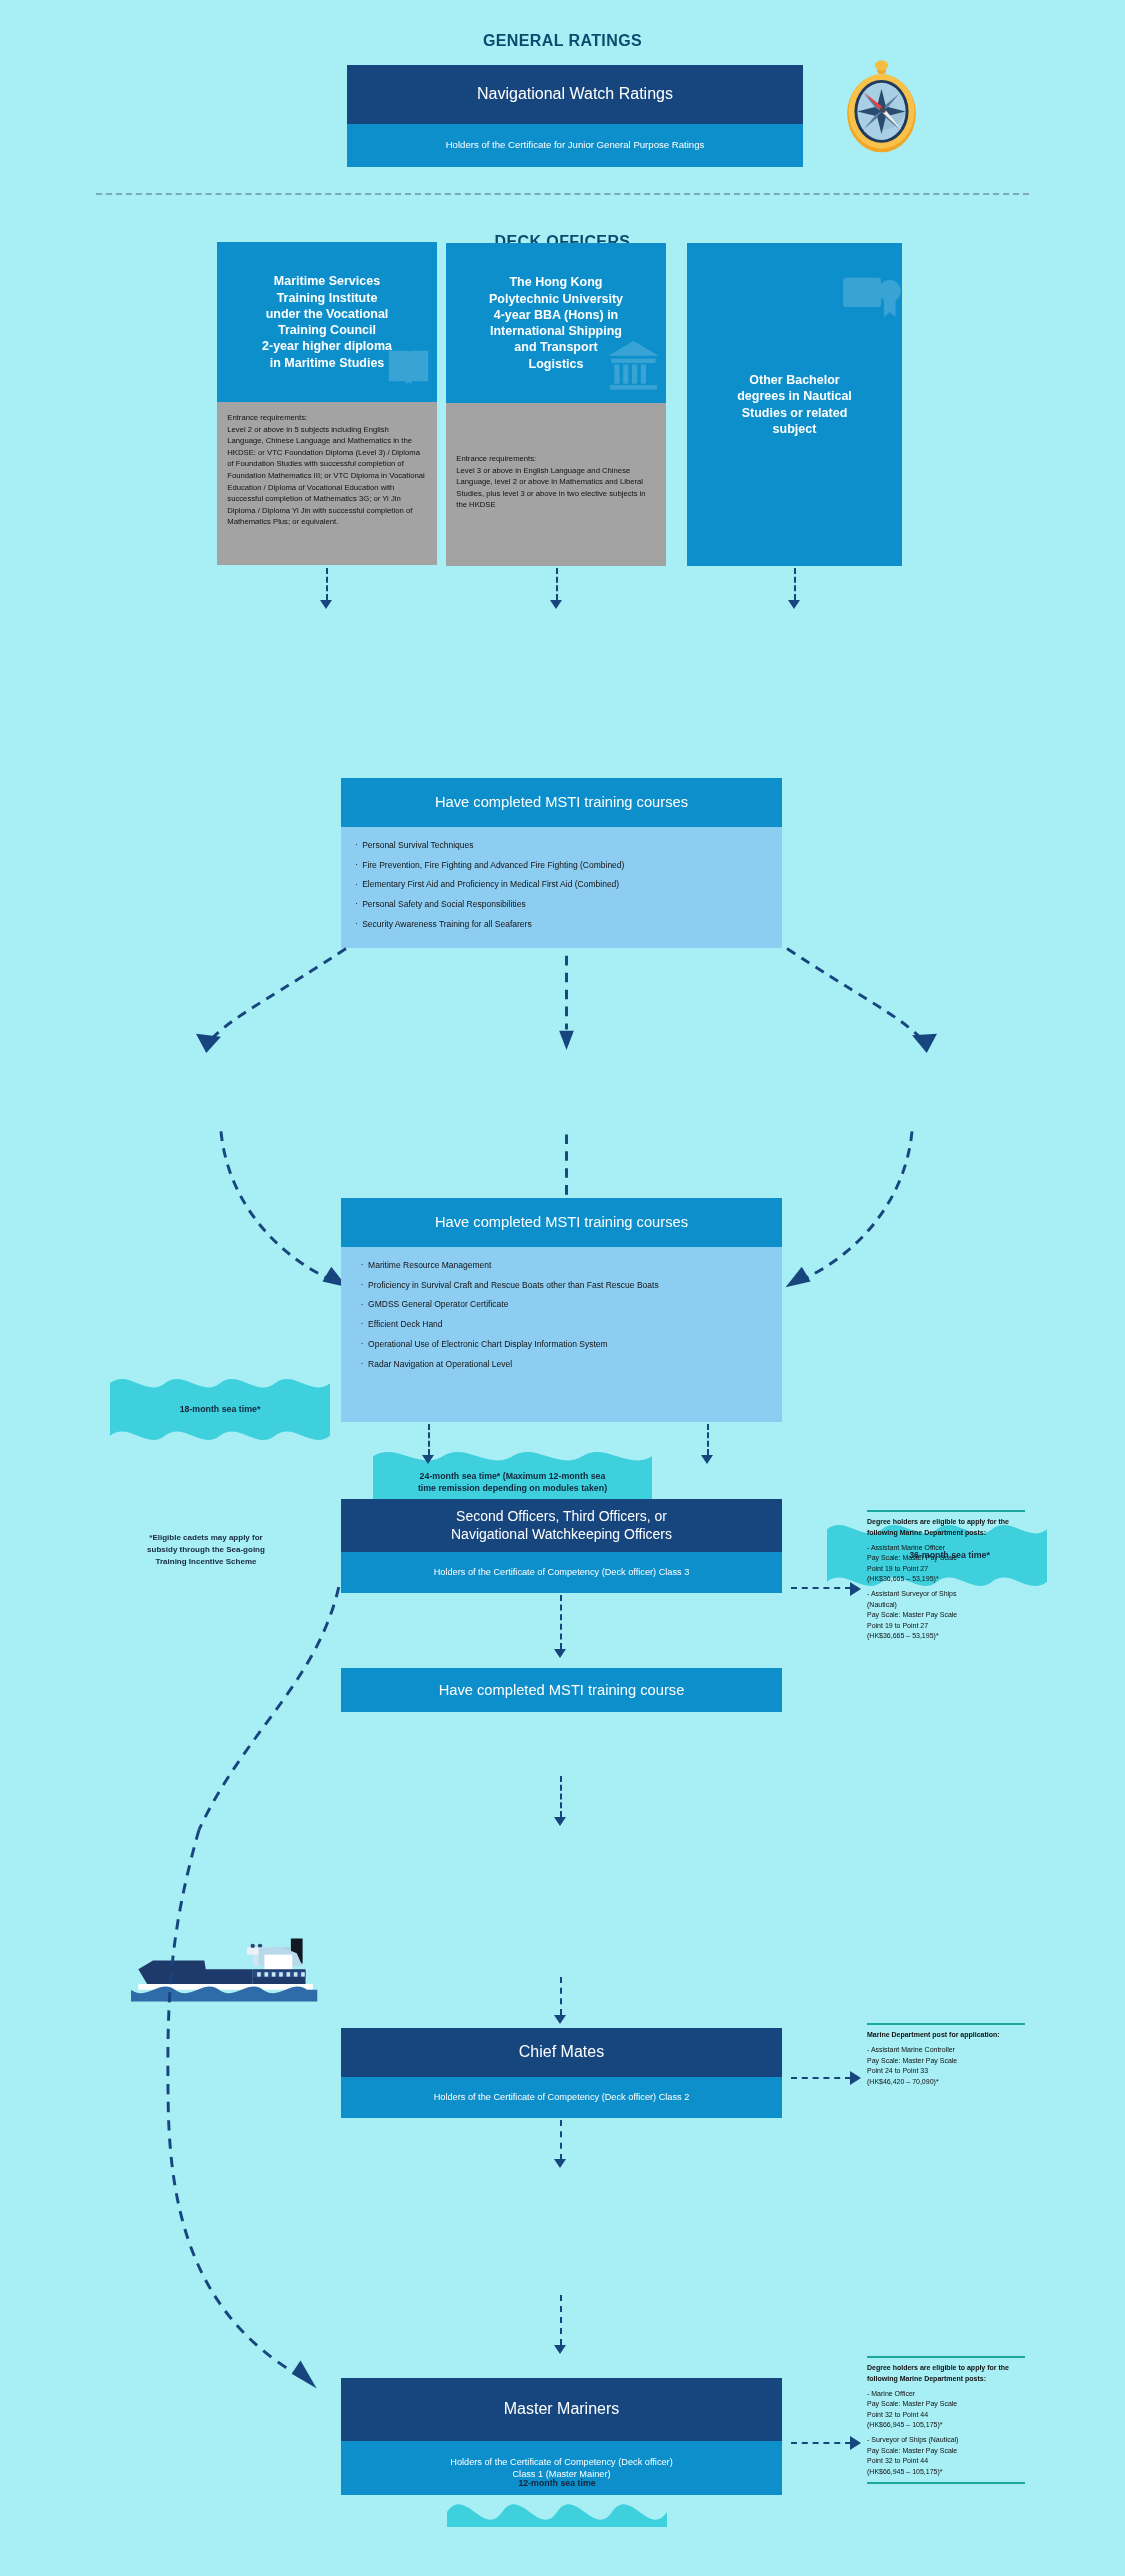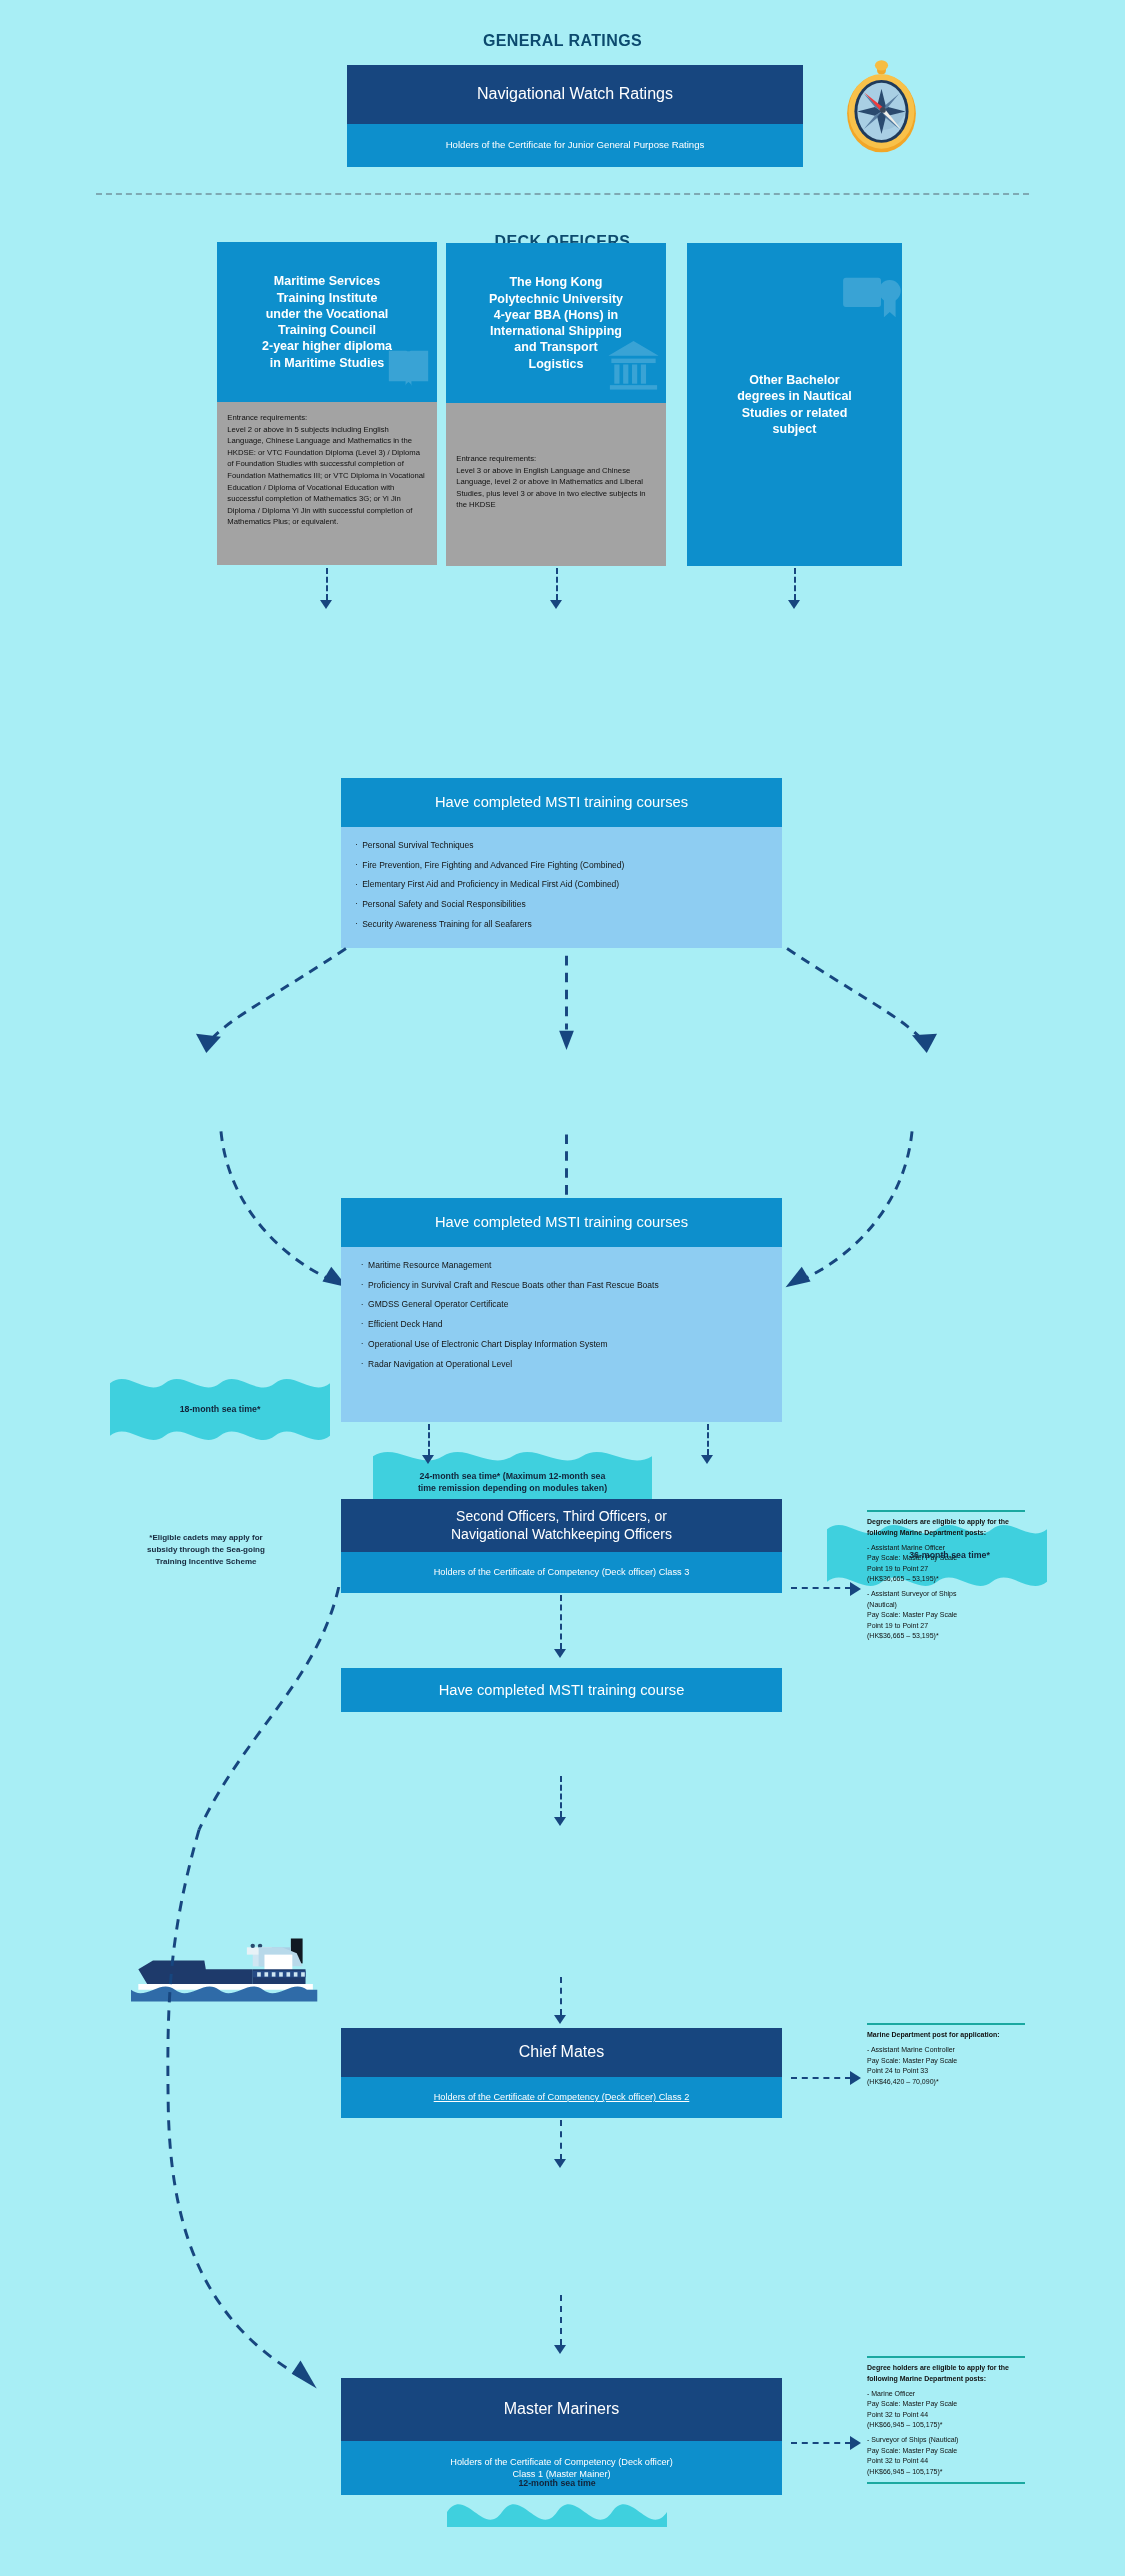--- a/index.html
+++ b/index.html
@@ -329,21 +329,21 @@
 
 <svg class="abs" style="left:96px;top:1587px;width:412px;height:853px;" viewBox="0 0 560 1160">
   <path d="M330 0 C300 130 200 200 140 330" fill="none" stroke="#17467f" stroke-width="4" stroke-dasharray="14 11"></path>
   <path d="M140 330 C100 470 96 560 98 700" fill="none" stroke="#17467f" stroke-width="4" stroke-dasharray="14 11"></path>
   <path d="M98 700 C100 880 150 1000 280 1075" fill="none" stroke="#17467f" stroke-width="4" stroke-dasharray="14 11"></path>
   <polygon points="300 1090 266 1070 278 1052" fill="#17467f"></polygon>
 </svg>
 
 <div class="abs" style="left:341px;top:2028px;width:441px;">
   <div class="card-head navy" style="height:49px;font-size:16px;">Chief Mates</div>
-  <div class="card-sub blue" style="height:41px;font-size:9.2px;text-decoration:underline;">Holders of the Certificate of Competency (Deck officer) Class 2</div>
+  <div class="card-sub blue" style="height:41px;font-size:9.2px;">Holders of the Certificate of Competency (Deck officer) Class 2</div>
 </div>
 
 <div class="abs hdash" style="left:791px;top:2077px;width:60px;"></div>
 <div class="abs arrow-right" style="left:850px;top:2071px;"></div>
 
 <div class="abs note" style="left:867px;top:2023px;width:158px;">
   <div class="note-rule"></div>
   <div class="note-title">Marine Department post for application:</div>
   <div class="note-item">- Assistant Marine Controller
    Pay Scale: Master Pay Scale

